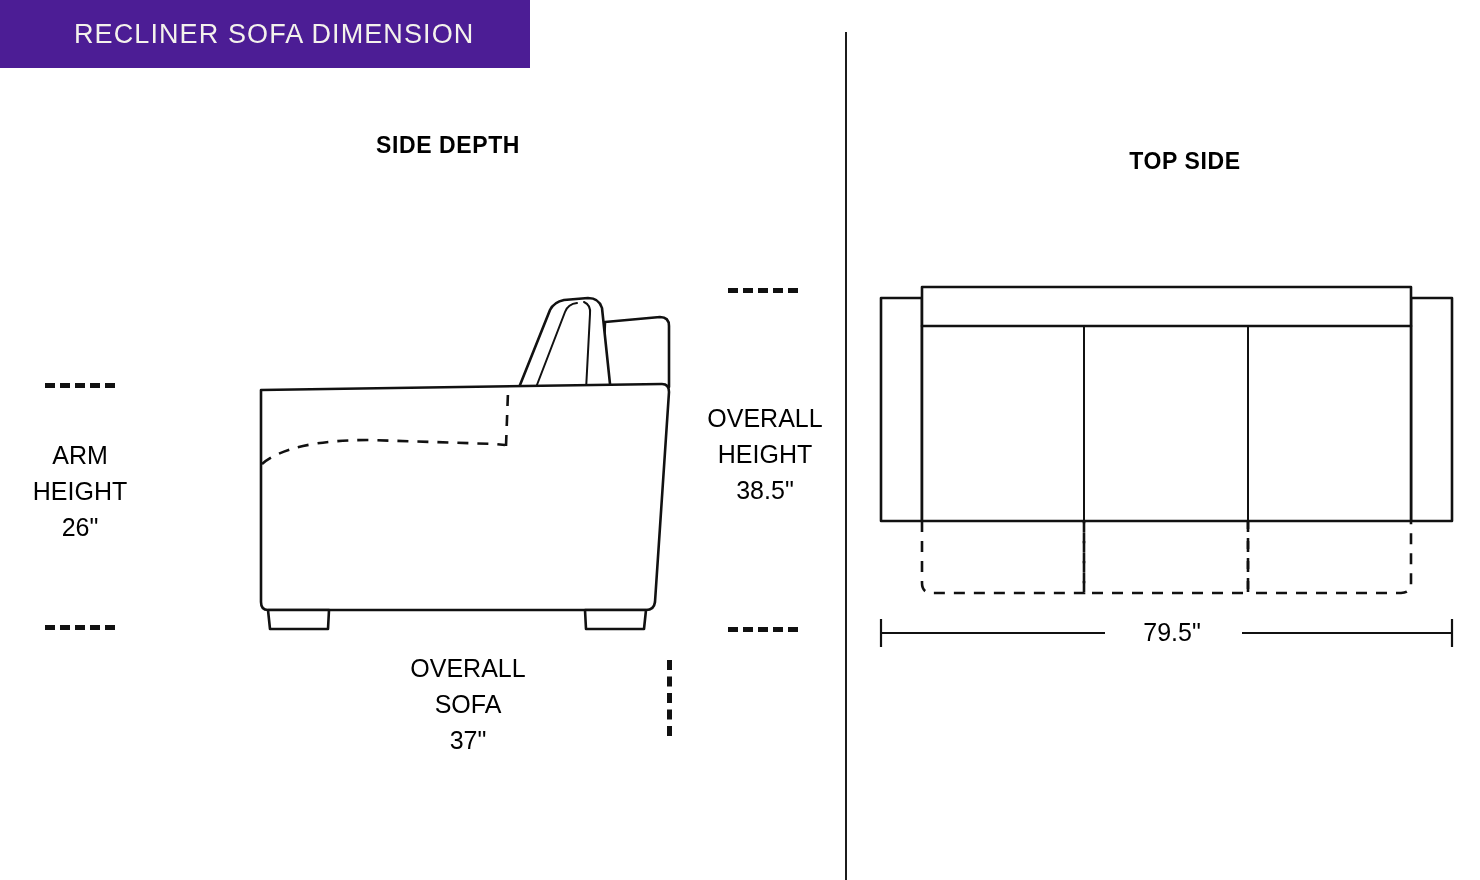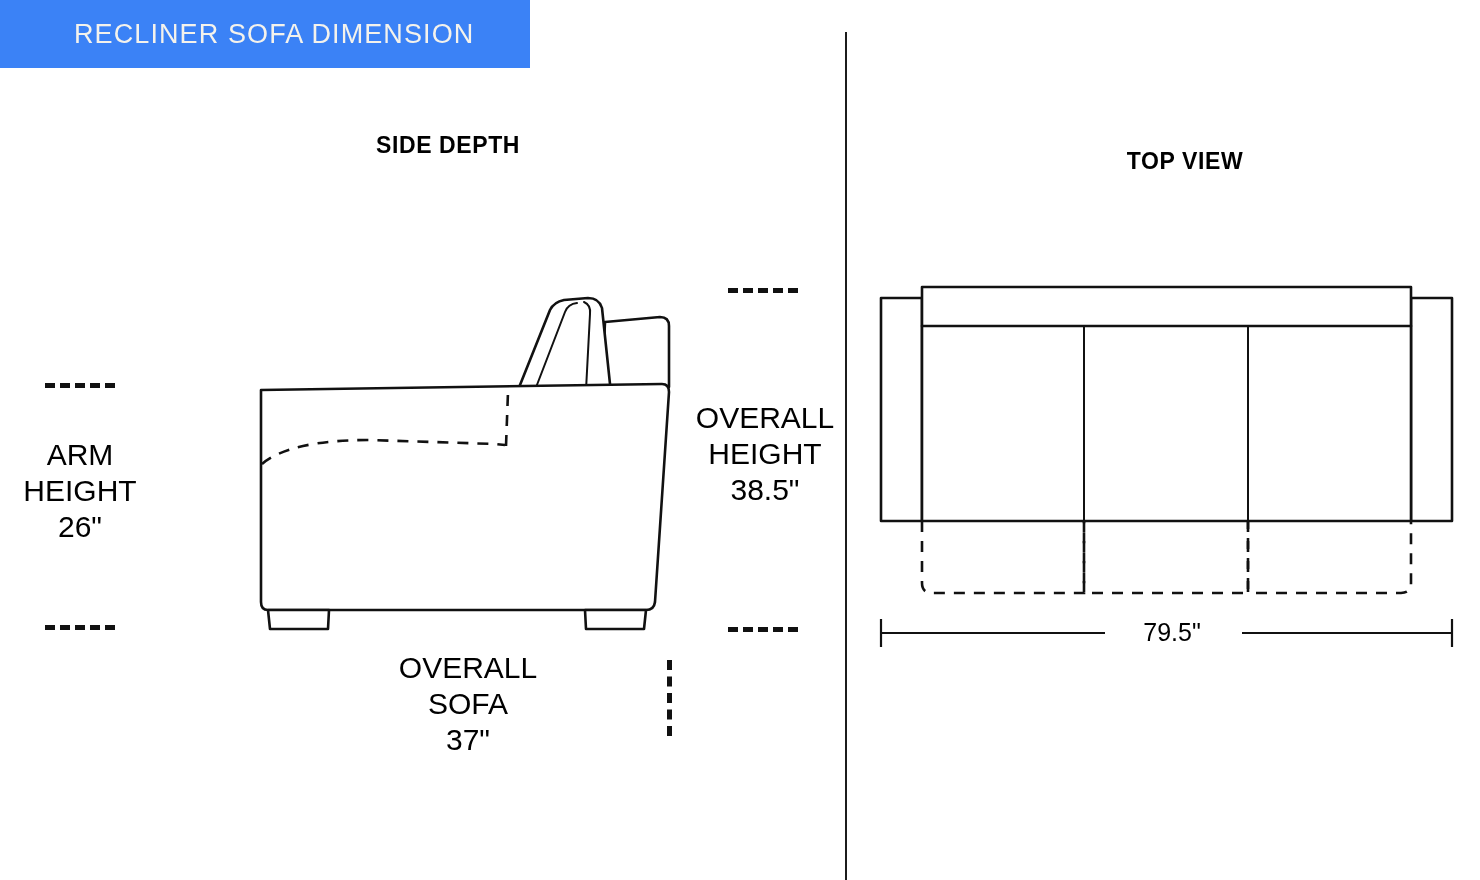--- a/index.html
+++ b/index.html
@@ -20,21 +20,21 @@
     overflow: hidden;
   }
 
   
   .banner {
     position: absolute;
     left: 0;
     top: 0;
     width: 530px;
     height: 68px;
-    background: #3b82f6;
+    background: #4c1d95;
     display: flex;
     align-items: center;
   }
   .banner-title {
     color: #f4f2ec;
     font-size: 27px;
     letter-spacing: 1.1px;
     font-weight: 400;
     padding-left: 74px;
     white-space: nowrap;
@@ -58,21 +58,21 @@
     left: 845px;
     top: 32px;
     width: 2px;
     height: 848px;
     background: #1c1c1c;
   }
 
   
   .dim-text {
     position: absolute;
-    font-size: 30px;
+    font-size: 25px;
     line-height: 36px;
     text-align: center;
     white-space: nowrap;
     transform: translateX(-50%);
   }
   #arm-height-text     { left: 80px;  top: 437px; }
   #overall-height-text { left: 765px; top: 400px; }
   #overall-depth-text  { left: 468px; top: 650px; }
 
   
@@ -120,21 +120,21 @@
 <div id="page">
 
   <div class="banner">
     <span class="banner-title">RECLINER SOFA DIMENSION</span>
   </div>
 
   <div class="divider"></div>
 
   <div class="view-label" id="side-view-label">SIDE DEPTH</div>
 
-  <div class="view-label" id="top-view-label">TOP VIEW</div>
+  <div class="view-label" id="top-view-label">TOP SIDE</div>
 
   <div class="dash-h" id="arm-dash-top"></div>
   <div class="dash-h" id="arm-dash-bottom"></div>
 
   <div class="dim-text" id="arm-height-text">
     <div>ARM</div>
     <div>HEIGHT</div>
     <div>26"</div>
   </div>
 

